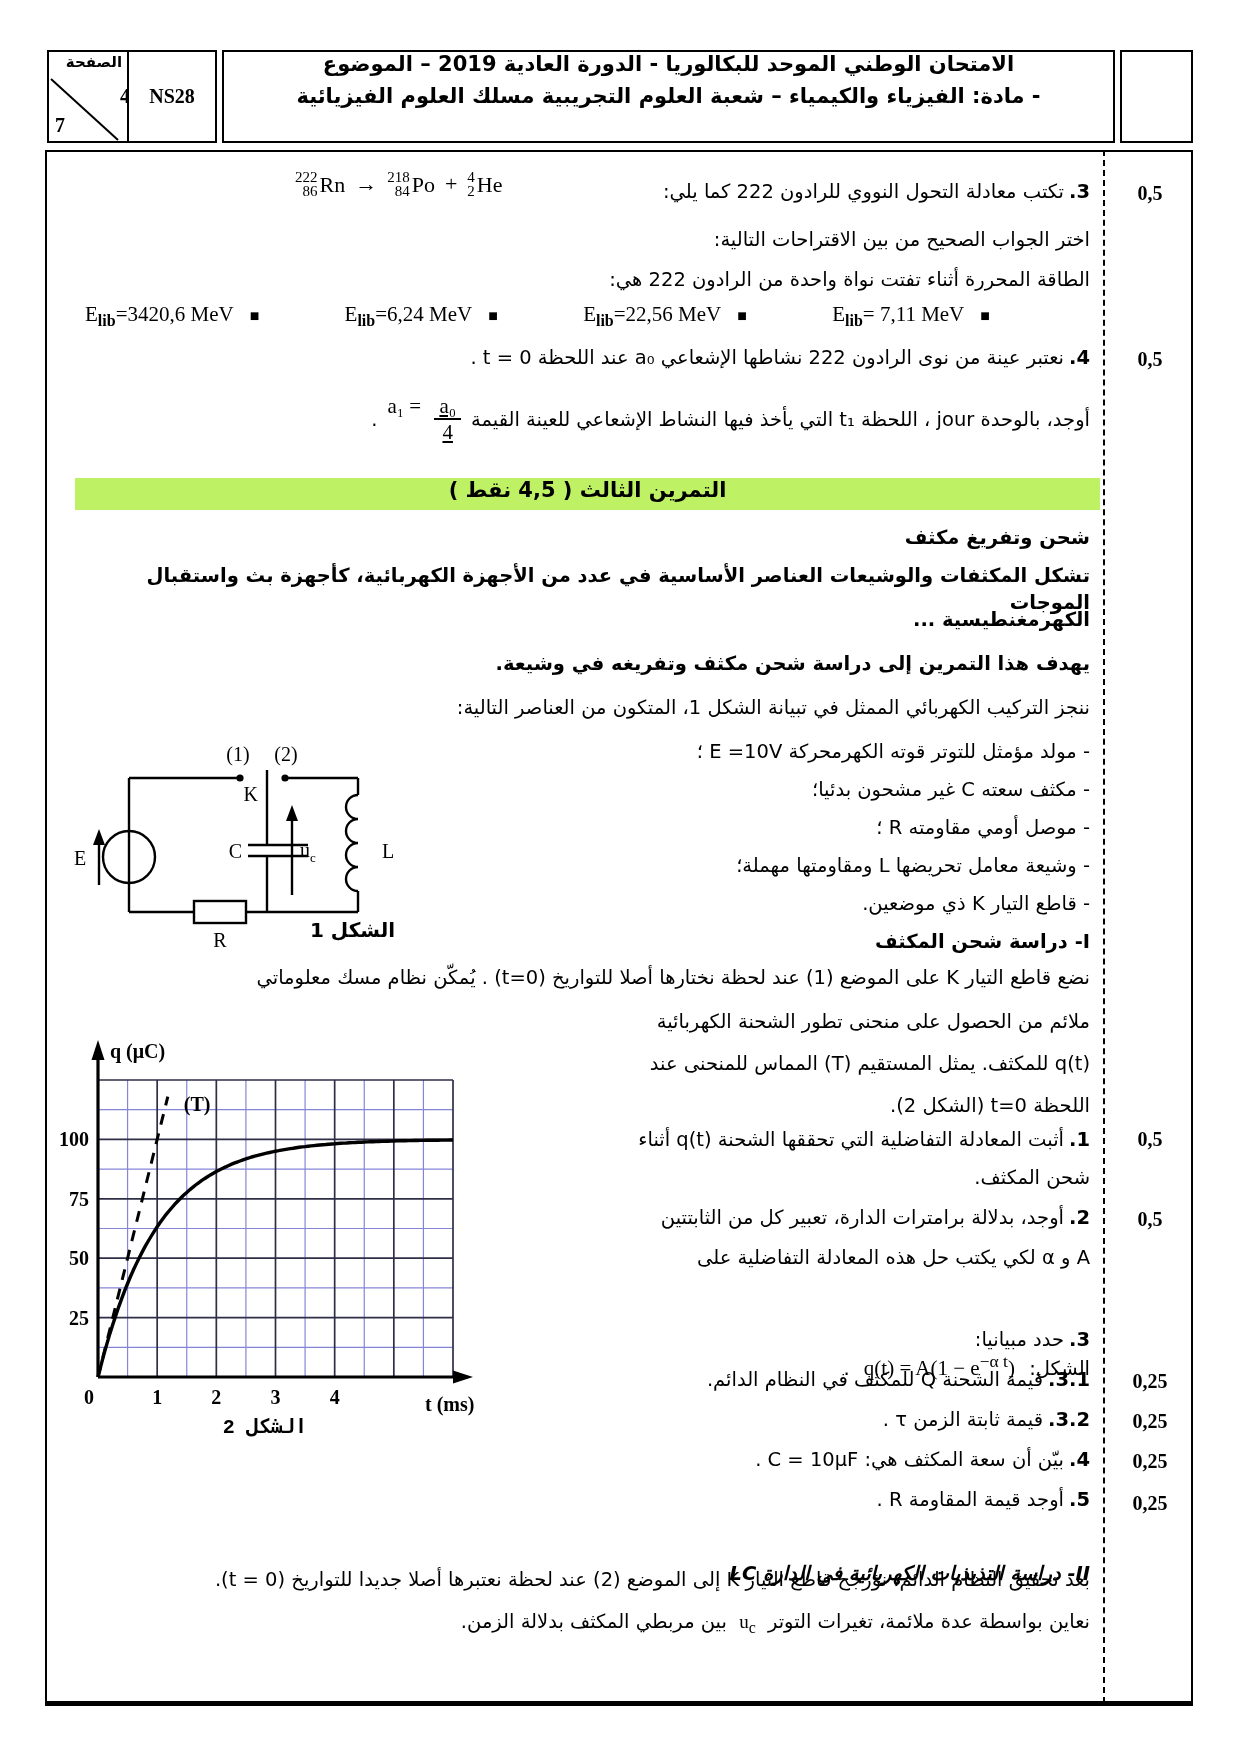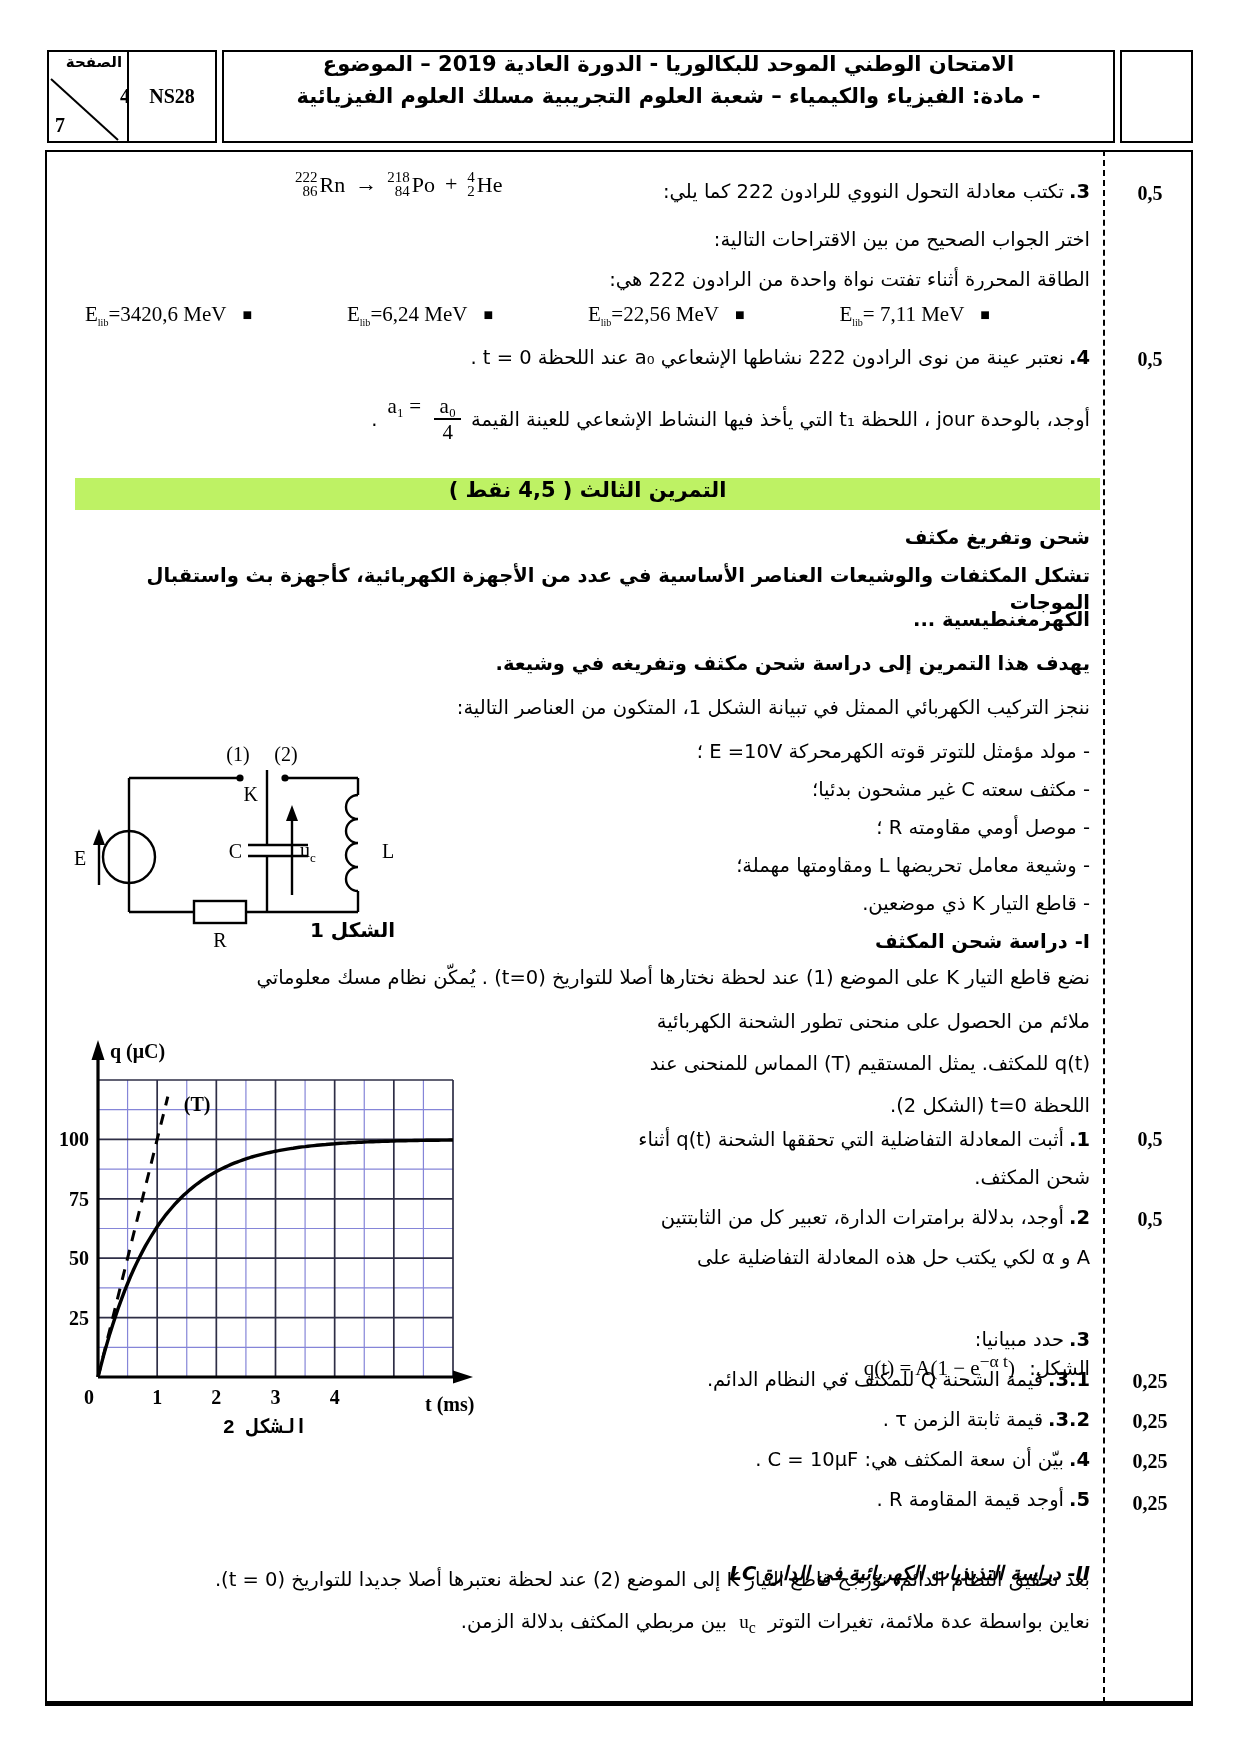--- a/index.html
+++ b/index.html
@@ -23,21 +23,21 @@
         font-size:19.5px;line-height:27px;color:#000;}
   .ln.col{left:525px;}
   .b{font-weight:bold;}
   .qn{font-weight:bold;margin-left:5px;}
   .band{position:absolute;left:75px;top:478px;width:1025px;height:32px;background:#bef264;
         direction:rtl;text-align:center;line-height:40px;font:bold 21px "DejaVu Sans",sans-serif;}
   .math{font-family:"Liberation Serif",serif;font-size:21px;direction:ltr;display:inline-block;}
   .opts{position:absolute;left:85px;top:302px;width:905px;display:flex;direction:ltr;
         justify-content:space-between;align-items:center;}
   .opt{display:flex;align-items:center;gap:16px;font:21px "Liberation Serif",serif;}
-  .opt sub{font-size:10px;}
+  .opt sub{font-size:16px;font-weight:bold;}
   .sq{font-size:16px;}
   .eqline{position:absolute;left:295px;top:170px;direction:ltr;
         font:22px "Liberation Serif",serif;display:flex;align-items:center;gap:10px;}
   .nuc{display:inline-flex;align-items:flex-end;}
   .nuc .az{display:inline-flex;flex-direction:column;align-items:flex-end;
         font-size:15px;line-height:14px;margin-right:2px;}
   .findrow{position:absolute;right:150px;left:60px;top:388px;height:62px;direction:rtl;
         display:flex;align-items:center;justify-content:flex-start;gap:10px;
         font-size:19.5px;}
   .frac{display:inline-flex;flex-direction:column;align-items:center;direction:ltr;
@@ -137,21 +137,21 @@
   </div>
 
   <div class="ln" style="top:344px;">
     <b class="qn">4.</b><span>نعتبر عينة من نوى الرادون 222 نشاطها الإشعاعي a₀ عند اللحظة t = 0 .</span>
   </div>
 
   <div class="findrow">
     <span>أوجد، بالوحدة jour ، اللحظة t₁ التي يأخذ فيها النشاط الإشعاعي للعينة القيمة</span>
     <span class="math" dir="ltr">
       <span>a₁ =</span>
-      <span class="frac" style="margin-left:8px;">
+      <span class="frac" style="margin-left:8px;text-decoration:underline;">
         <span class="fn">a₀</span>
         <span>4</span>
       </span>
     </span>
     <span>.</span>
   </div>
 
   <div class="band">التمرين الثالث ( 4,5 نقط )</div>
   <div class="ln b" style="top:524px;">شحن وتفريغ مكثف</div>
   <div class="ln b" style="top:562px;">تشكل المكثفات والوشيعات العناصر الأساسية في عدد من الأجهزة الكهربائية، كأجهزة بث واستقبال الموجات</div>

